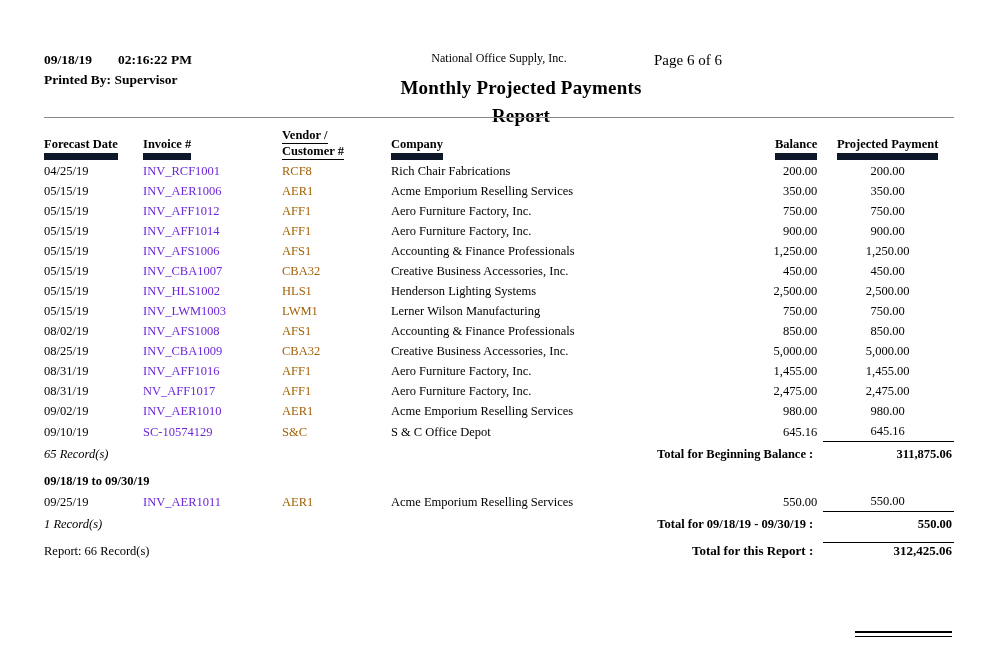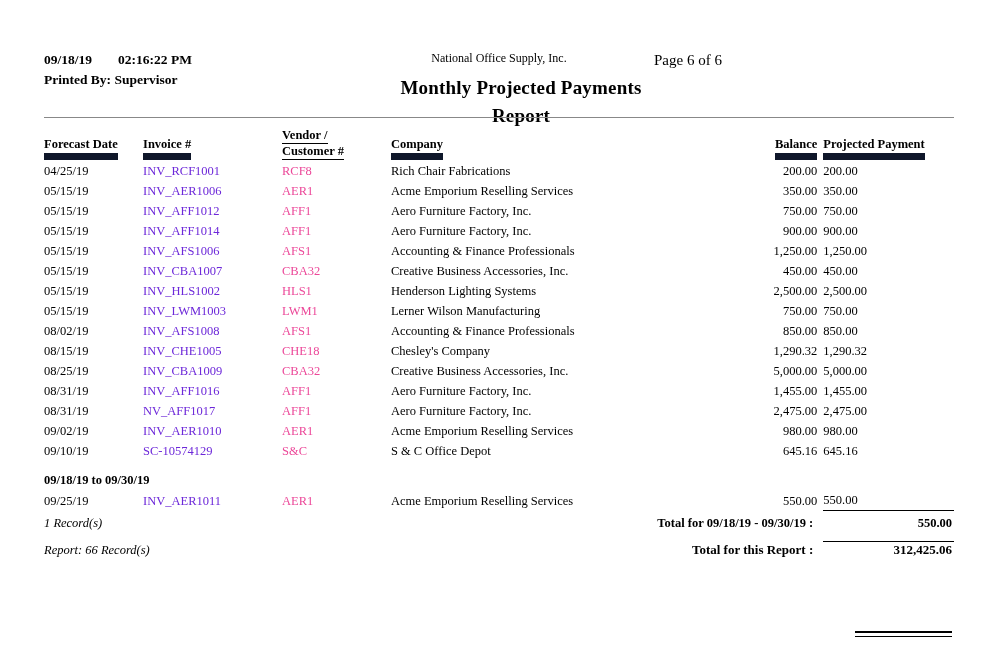--- a/index.html
+++ b/index.html
@@ -87,21 +87,21 @@
   table.report td, table.report th {
     padding: 0;
     vertical-align: bottom;
   }
   
   .c-date   { width: 100px; }
   .c-inv    { width: 140px; }
   .c-cust   { width: 110px; }
   .c-comp   { width: 300px; }
   .c-bal    { width: 130px; text-align: right; padding-right: 6px !important; }
-  .c-proj   { width: 130px; text-align: left; padding-right: 2px !important; }
+  .c-proj   { width: 130px; text-align: center; padding-right: 2px !important; }
 
   thead th {
     font-weight: bold;
     font-size: 12.5px;
     text-align: left;
     padding-bottom: 1px !important;
   }
   thead th span.u {
     border-bottom: 7px solid #0f172a;
     display: inline-block;
@@ -122,21 +122,21 @@
   tbody tr.data td {
     padding-top: 3px !important;
     padding-bottom: 2px !important;
     font-size: 12.5px;
     white-space: nowrap;
   }
   td.link {
     color: #6d28d9;
   }
   td.cust {
-    color: #ec4899;
+    color: #a16207;
   }
 
   .rec-count {
     font-style: italic;
     font-size: 12.5px;
     padding-left: 24px;
     padding-top: 5px !important;
   }
   .total-label {
     font-weight: bold;
@@ -168,21 +168,20 @@
     text-align: right;
     padding-right: 10px !important;
   }
   .report-total-value {
     font-weight: bold;
     font-size: 13px;
     text-align: right;
     padding-right: 2px !important;
   }
   .report-rec {
-    font-style: italic;
     font-size: 12.5px;
     margin-top: 48px;
   }
   .spacer-row td { height: 10px; }
   .dblrule {
     position: absolute;
     left: 851px;
     top: 631px;
     width: 97px;
     border-top: 2px solid #000;
@@ -301,28 +300,20 @@
       </tr>
       <tr class="data">
         <td class="c-date">08/02/19</td>
         <td class="c-inv link">INV_AFS1008</td>
         <td class="c-cust cust">AFS1</td>
         <td class="c-comp">Accounting &amp; Finance Professionals</td>
         <td class="c-bal">850.00</td>
         <td class="c-proj">850.00</td>
       </tr>
       <tr class="data">
-        <td class="c-date">08/15/19</td>
-        <td class="c-inv link">INV_CHE1005</td>
-        <td class="c-cust cust">CHE18</td>
-        <td class="c-comp">Chesley's Company</td>
-        <td class="c-bal">1,290.32</td>
-        <td class="c-proj">1,290.32</td>
-      </tr>
-      <tr class="data">
         <td class="c-date">08/25/19</td>
         <td class="c-inv link">INV_CBA1009</td>
         <td class="c-cust cust">CBA32</td>
         <td class="c-comp">Creative Business Accessories, Inc.</td>
         <td class="c-bal">5,000.00</td>
         <td class="c-proj">5,000.00</td>
       </tr>
       <tr class="data">
         <td class="c-date">08/31/19</td>
         <td class="c-inv link">INV_AFF1016</td>
@@ -349,20 +340,25 @@
       </tr>
       <tr class="data">
         <td class="c-date">09/10/19</td>
         <td class="c-inv link">SC-10574129</td>
         <td class="c-cust cust">S&amp;C</td>
         <td class="c-comp">S &amp; C Office Depot</td>
         <td class="c-bal">645.16</td>
         <td class="c-proj">645.16</td>
       </tr>
 
+      <tr>
+        <td class="rec-count" colspan="2">65 Record(s)</td>
+        <td colspan="3" class="total-label">Total for Beginning Balance :</td>
+        <td class="total-value topline">311,875.06</td>
+      </tr>
 
       <tr class="group-head">
         <td colspan="6">09/18/19 to 09/30/19</td>
       </tr>
 
       <tr class="data">
         <td class="c-date">09/25/19</td>
         <td class="c-inv link">INV_AER1011</td>
         <td class="c-cust cust">AER1</td>
         <td class="c-comp">Acme Emporium Reselling Services</td>

